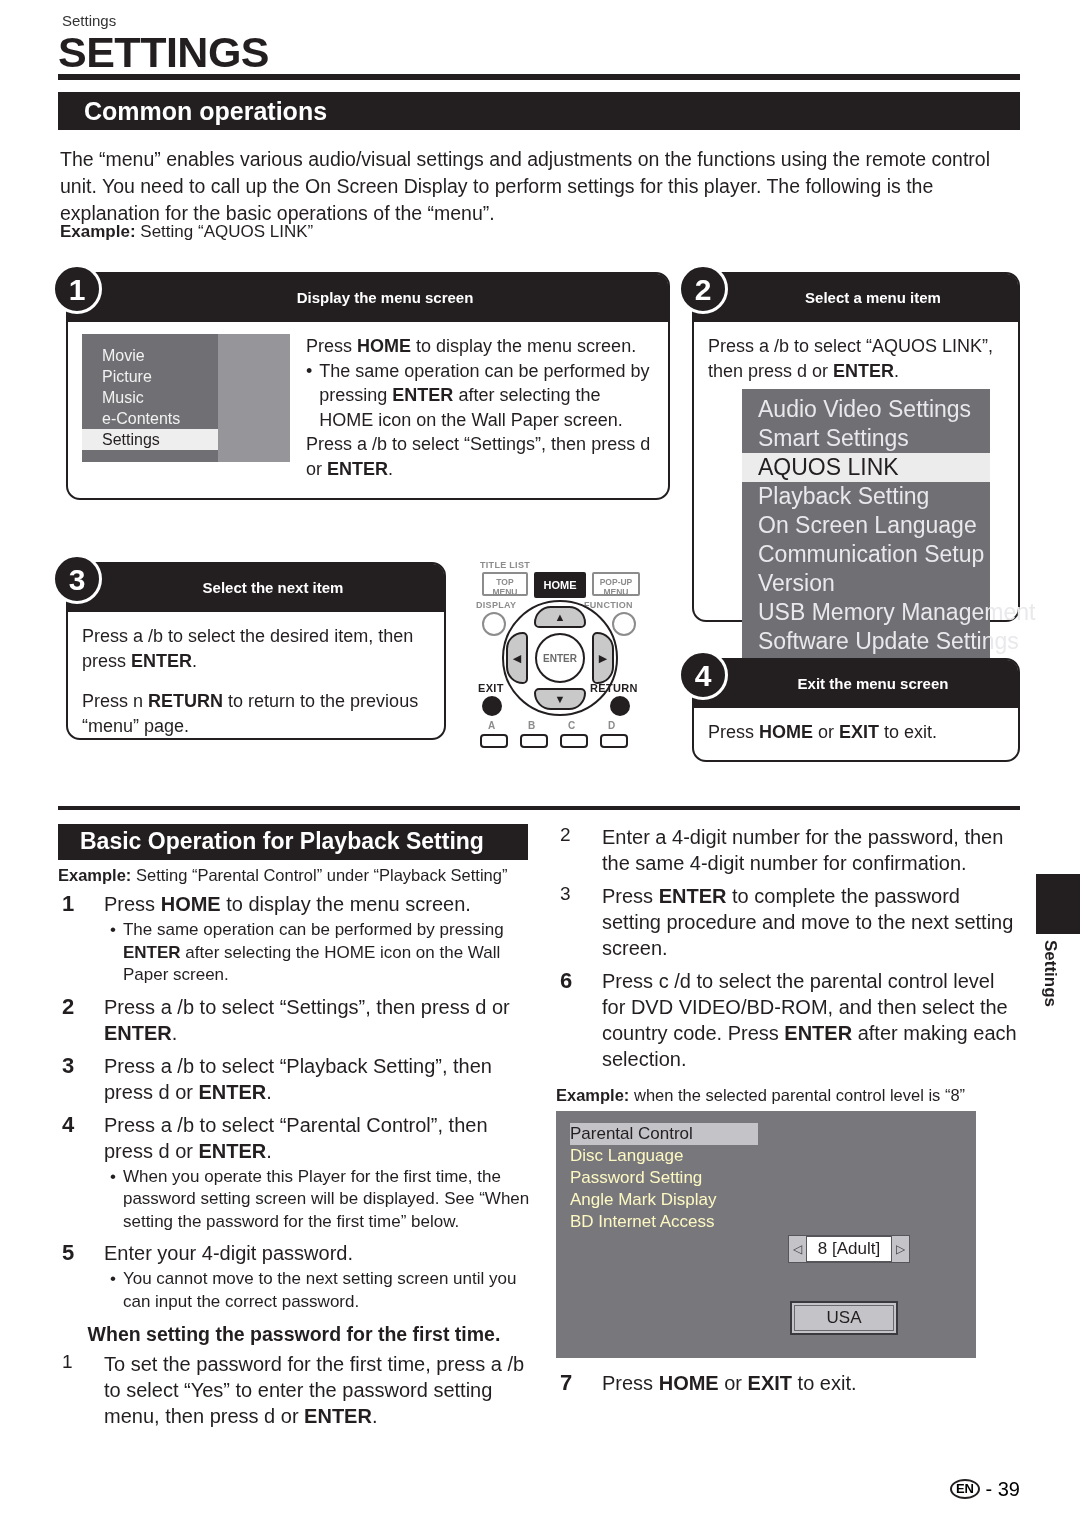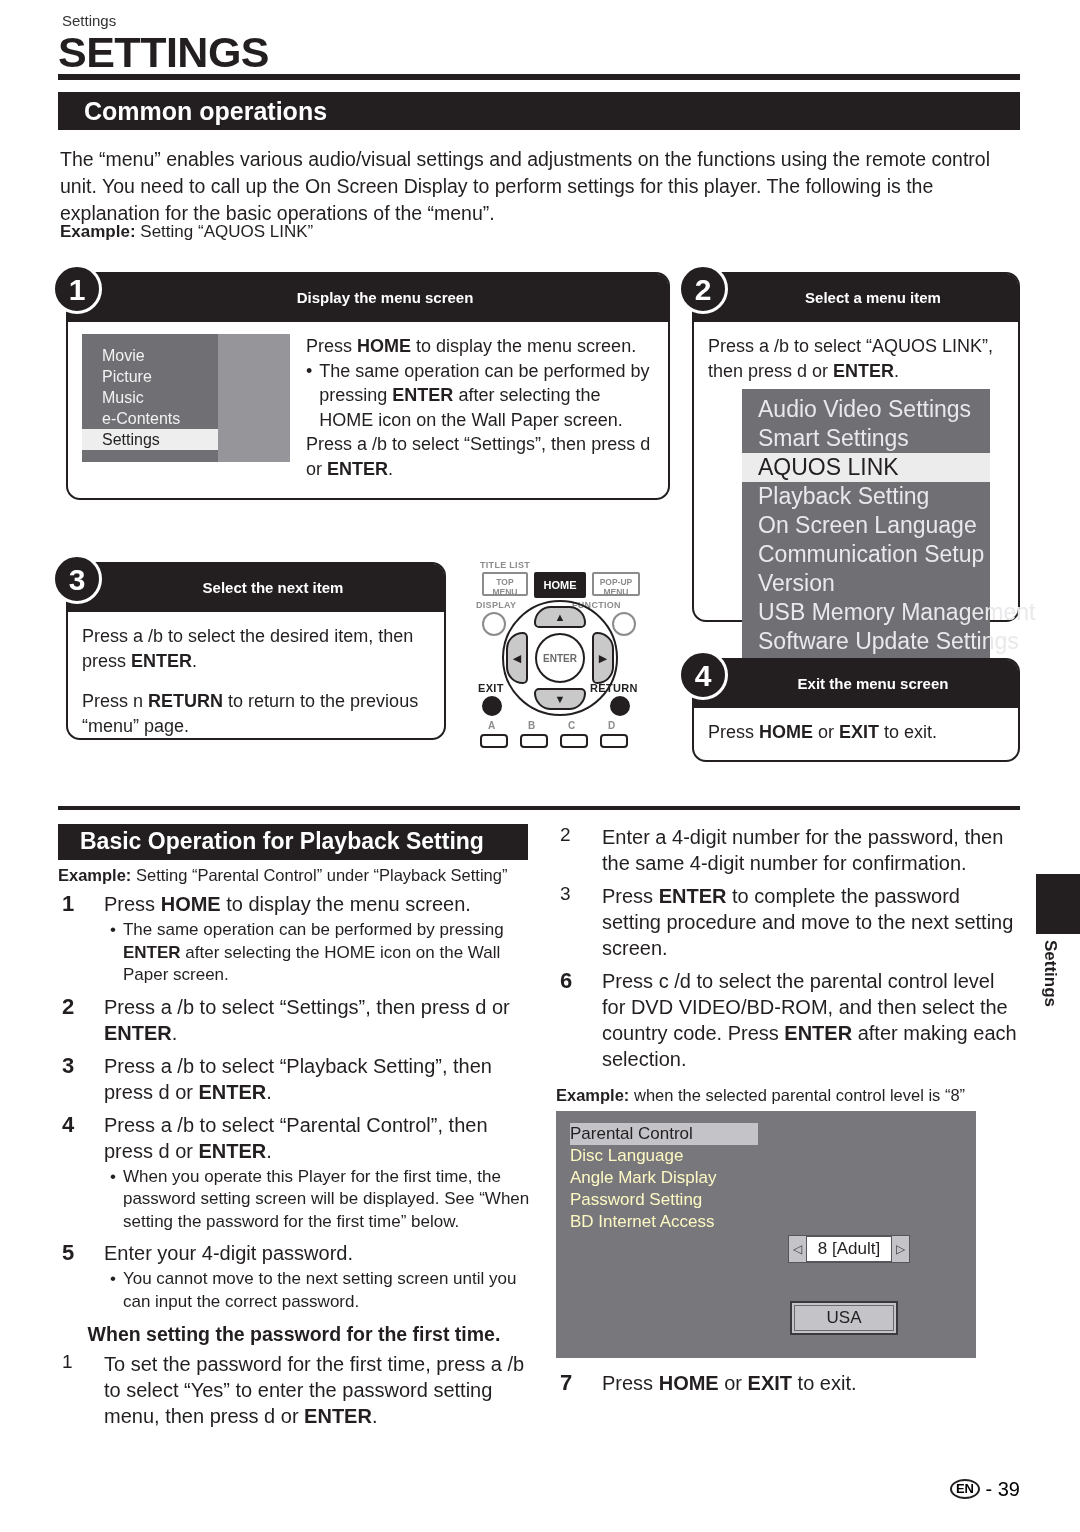--- a/index.html
+++ b/index.html
@@ -308,21 +308,21 @@
       <span>TOP</span><br>
       <span>MENU</span>
     </div>
     <div class="rk home" style="left:62px; top:12px; width:52px; height:26px;">HOME</div>
     <div class="rk" style="left:120px; top:12px; width:48px; height:24px;">
       <span>POP-UP</span><br>
       <span>MENU</span>
     </div>
     <div class="lbl" style="left:4px; top:40px;">DISPLAY</div>
     <div class="rcirc" style="left:10px; top:52px; width:24px; height:24px;"></div>
-    <div class="lbl" style="left:100px; top:40px;">FUNCTION</div>
+    <div class="lbl" style="left:112px; top:40px;">FUNCTION</div>
     <div class="rcirc" style="left:140px; top:52px; width:24px; height:24px;"></div>
 
     <div class="dpad-ring"></div>
     <div class="dseg" style="left:62px; top:46px; width:52px; height:22px; border-radius:20px 20px 6px 6px;">▲</div>
     <div class="dseg" style="left:62px; top:128px; width:52px; height:22px; border-radius:6px 6px 20px 20px;">▼</div>
     <div class="dseg" style="left:34px; top:72px; width:22px; height:52px; border-radius:20px 6px 6px 20px;">◀</div>
     <div class="dseg" style="left:120px; top:72px; width:22px; height:52px; border-radius:6px 20px 20px 6px;">▶</div>
     <div class="denter">ENTER</div>
 
     <div class="lbl dark" style="left:6px; top:122px; font-size:11px;">EXIT</div>
@@ -423,22 +423,22 @@
 
     <div class="ex2" style="margin-top:14px;">
       <b>Example:</b>
       <span>when the selected parental control level is “8”</span>
     </div>
 
     <div class="pcmock">
       <div class="list">
         <div class="it sel">Parental Control</div>
         <div class="it">Disc Language</div>
+        <div class="it">Password Setting</div>
         <div class="it">Angle Mark Display</div>
-        <div class="it">Password Setting</div>
         <div class="it">BD Internet Access</div>
       </div>
       <div class="spinner">
         <div class="arw">◁</div>
         <div class="val">8 [Adult]</div>
         <div class="arw">▷</div>
       </div>
       <div class="country">
         <div class="inner">USA</div>
       </div>

